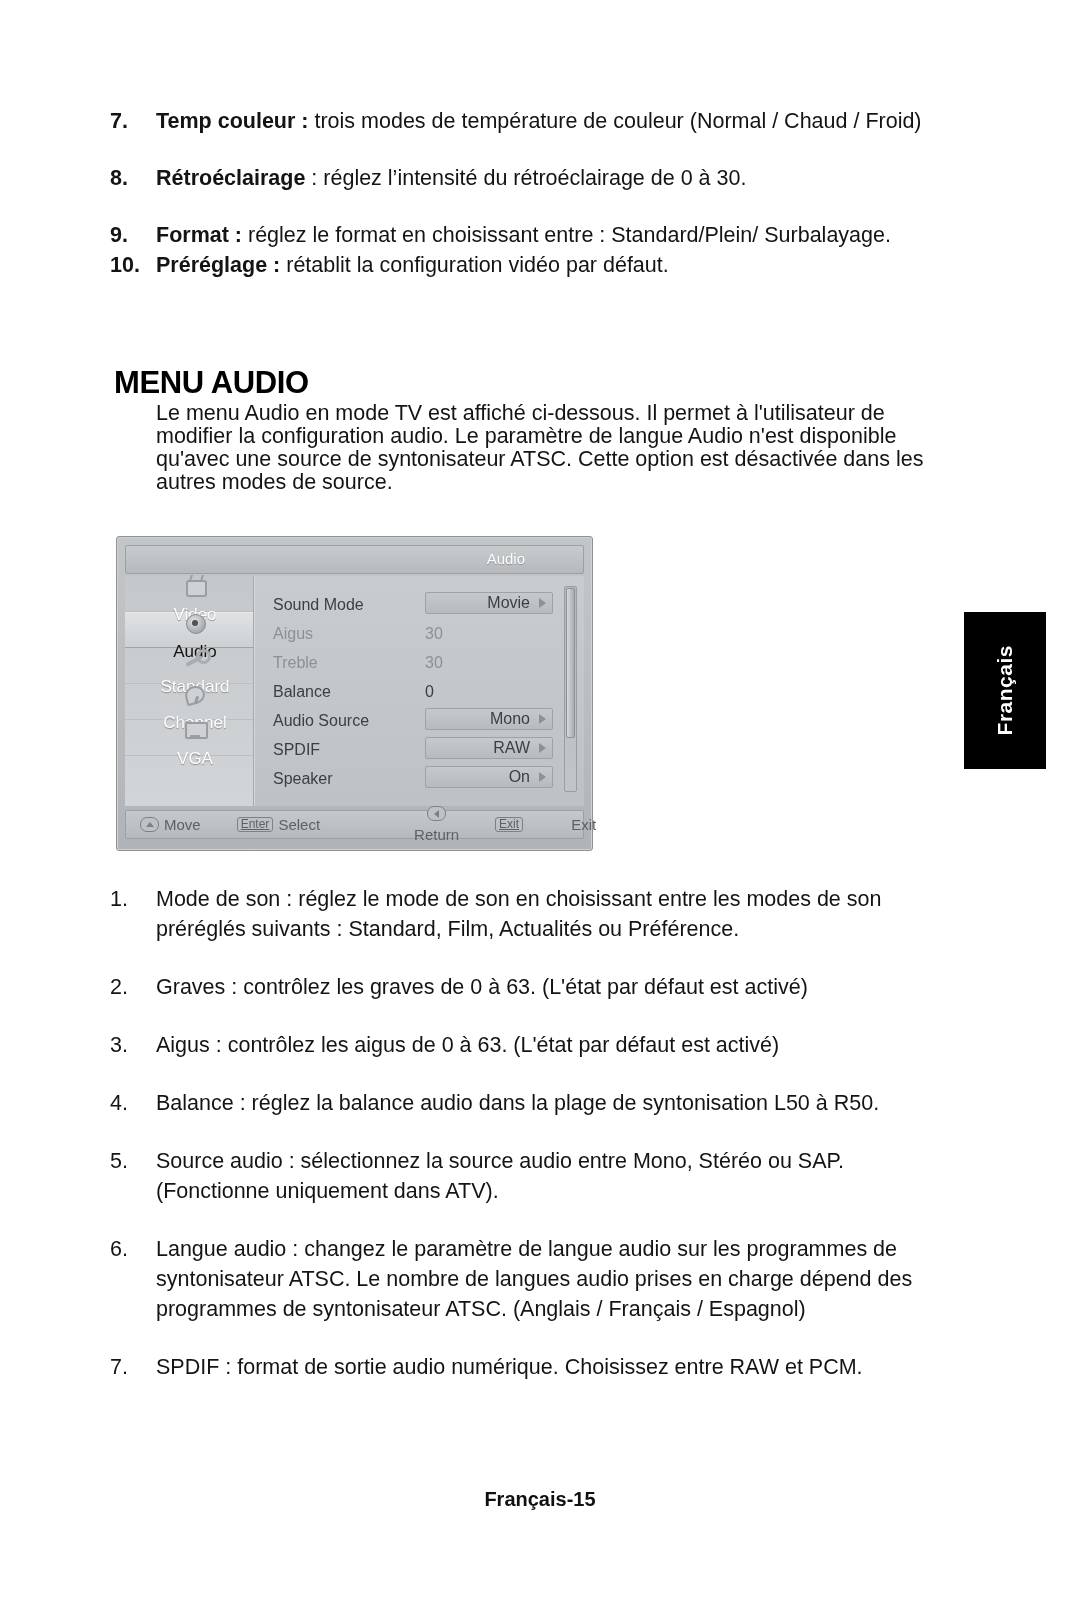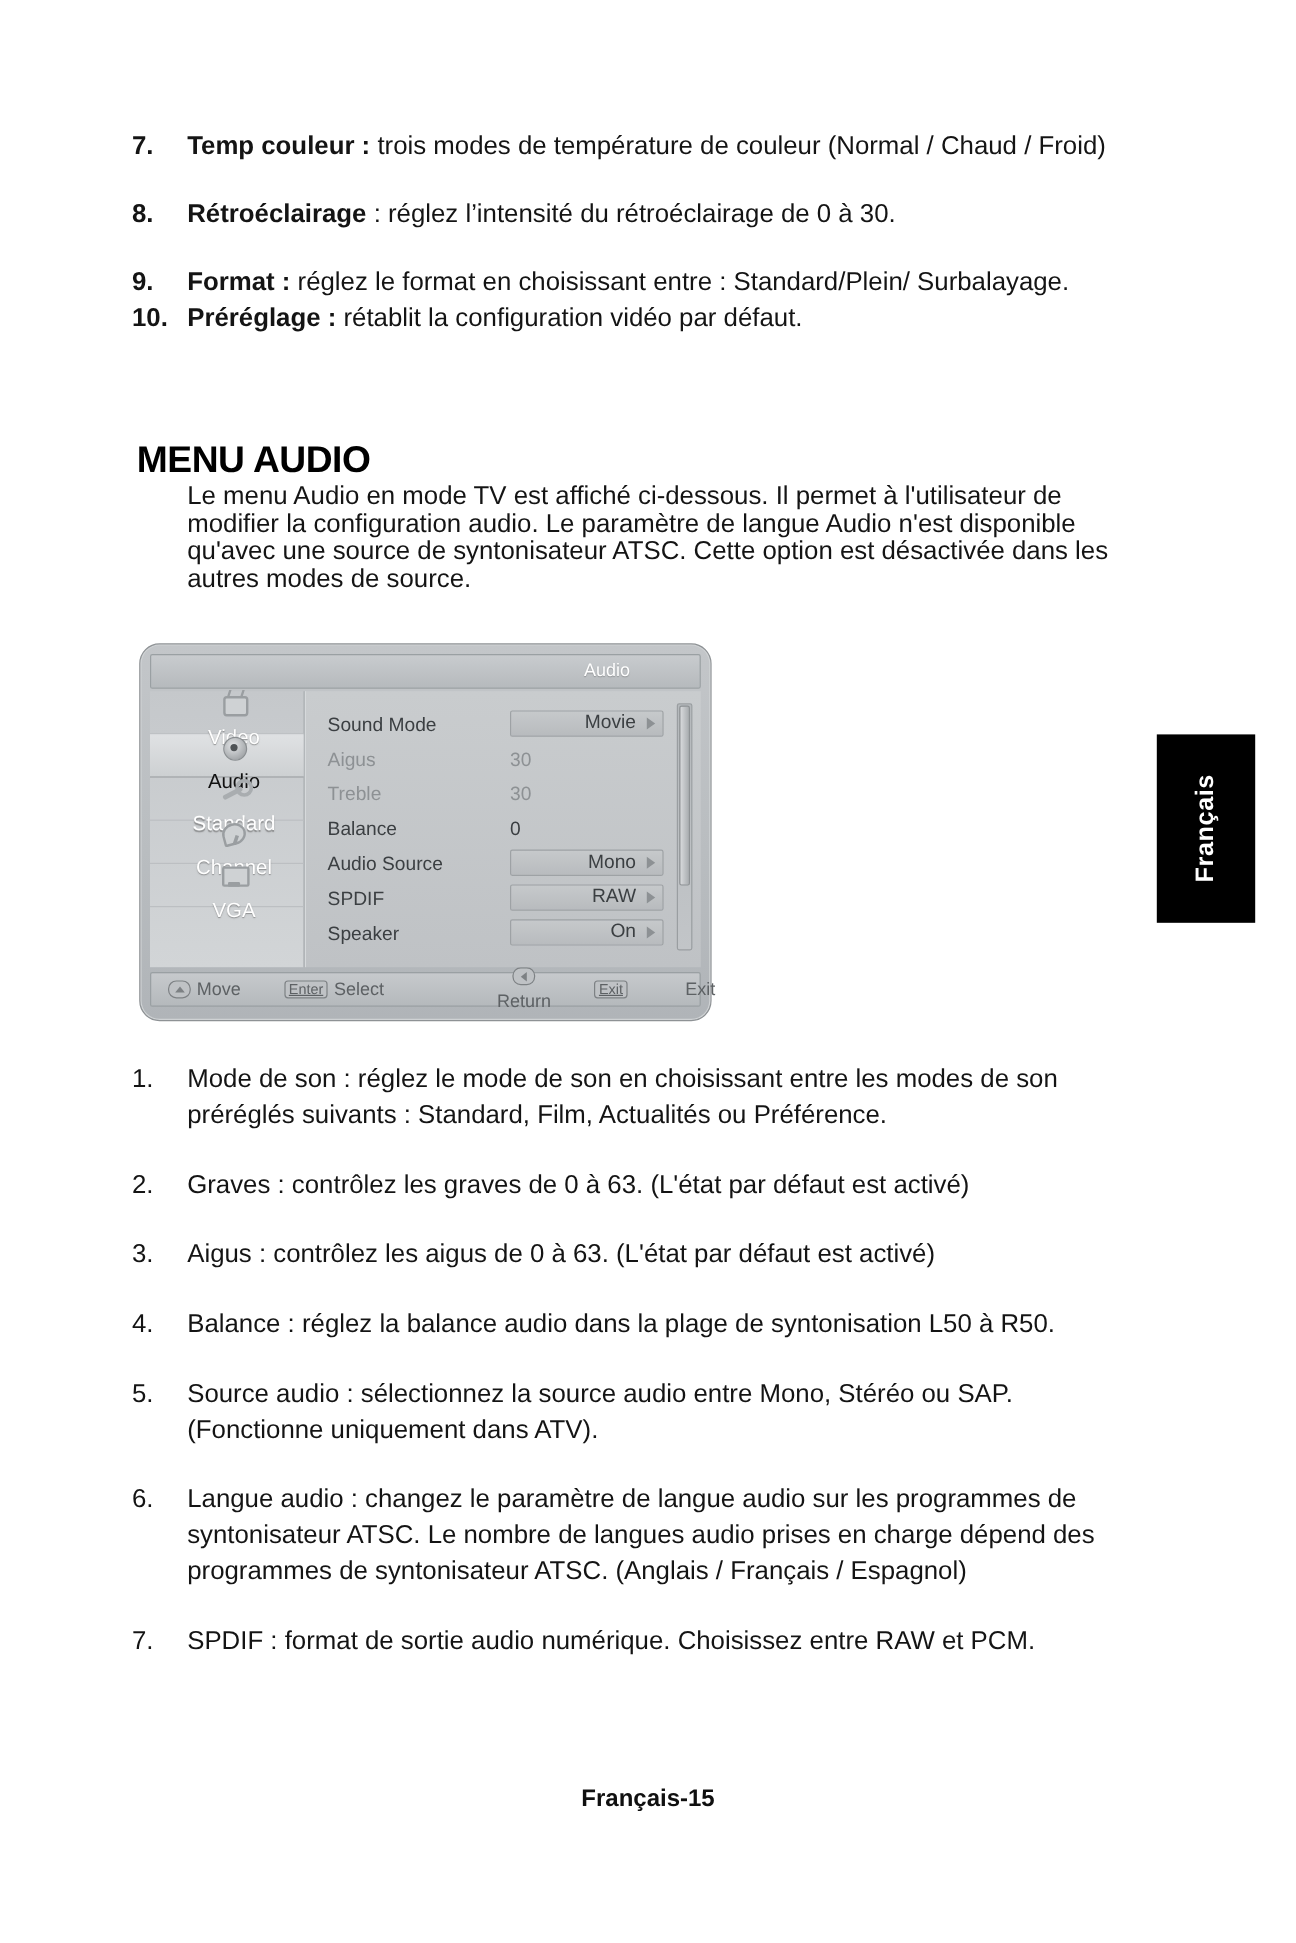--- a/index.html
+++ b/index.html
@@ -72,21 +72,21 @@
     color: #141414;
   }
 
   
   #osd {
     position: absolute;
     left: 116px;
     top: 536px;
     width: 477px;
     height: 315px;
-    border-radius: 17px;
+    border-radius: 3px;
     background: linear-gradient(180deg,#c3c6c9 0%, #b9bdc0 55%, #b0b4b8 100%);
     border: 1px solid #8e9295;
     box-shadow: inset 0 0 0 1px #cfd2d4;
     box-sizing: border-box;
     padding: 8px 8px 7px 8px;
     font-family: "Liberation Sans", sans-serif;
   }
   #osd-titlebar {
     height: 27px;
     background: linear-gradient(180deg,#c8cbce,#b6babd);

